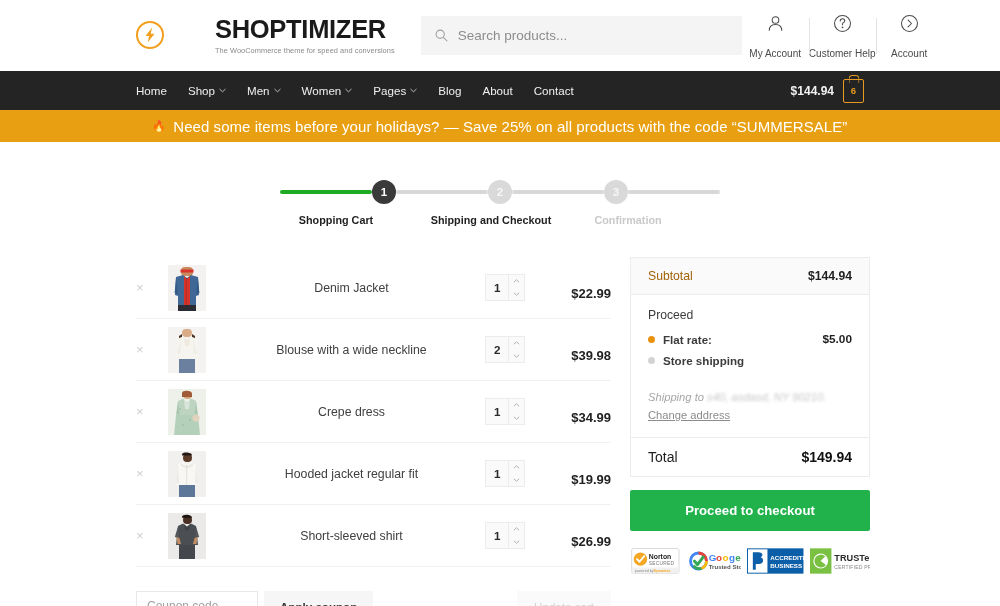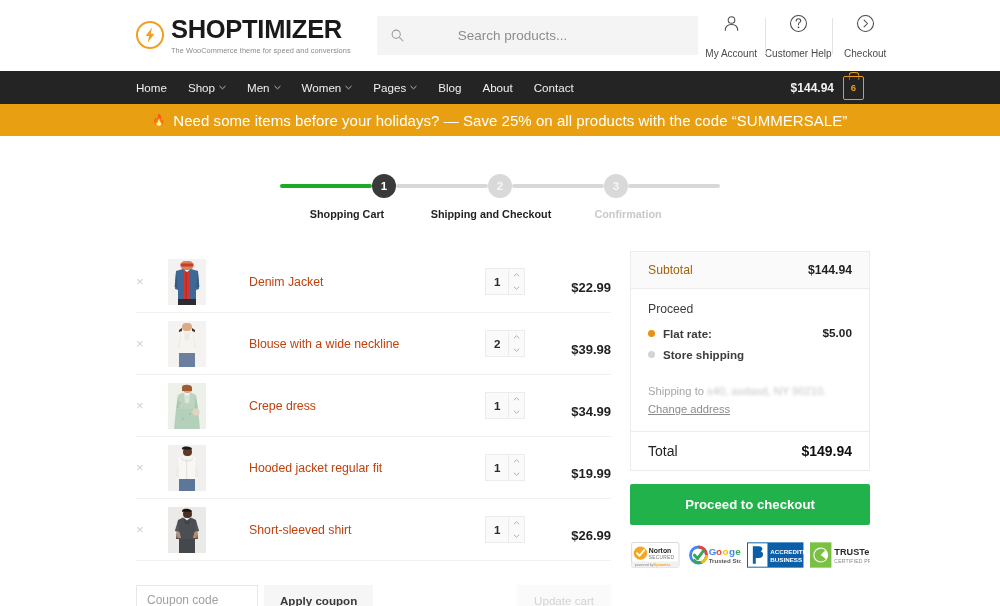--- a/index.html
+++ b/index.html
@@ -21,38 +21,37 @@
     background: #fff;
   }
   .brand { display: flex; align-items: center; flex-shrink: 0; }
   .logo-mark {
     width: 28px; height: 28px; border-radius: 50%;
     border: 2.5px solid #f0a01e;
     position: relative; flex-shrink: 0;
     margin-right: 7px;
   }
   .logo-mark svg { position: absolute; left: 50%; top: 50%; transform: translate(-50%,-50%); }
-  .brand-text { display: flex; flex-direction: column; }
+  .brand-text { display: flex; flex-direction: column; margin-left: 44px; }
   .brand-name {
     font-size: 25.5px; font-weight: bold; letter-spacing: -0.3px;
     color: #1a1a1a; line-height: 1.05; white-space: nowrap;
   }
   .brand-tag {
     font-size: 7.4px; color: #8a8a8a; letter-spacing: 0.05px;
     margin-top: 3px; white-space: nowrap;
   }
 
   .search-wrap {
     margin-left: 26px;
     width: 321px; height: 39px;
     background: #f4f4f4;
     display: flex; align-items: center;
     padding: 0 14px;
     flex-shrink: 0;
-    gap: 44px;
   }
   .search-icon { margin-right: 10px; display: flex; align-items: center; }
   .search-input {
     border: none; background: transparent; outline: none;
     font-family: "Liberation Sans", sans-serif;
     font-size: 13.5px; color: #6e6e6e; width: 100%;
   }
   .search-input::placeholder { color: #8d8d8d; }
 
   .header-actions { margin-left: auto; display: flex; align-items: stretch; }
@@ -67,21 +66,21 @@
     content: ""; position: absolute; left: 0; top: 5px; bottom: 5px;
     width: 1px; background: #e3e3e3;
   }
   .header-action .ha-icon { height: 22px; display: flex; align-items: center; }
   .header-action .ha-label {
     font-size: 10px; color: #4a4a4a; margin-top: 13px; white-space: nowrap;
   }
 
   
   .navbar {
-    height: 33px; background: #242424;
+    height: 39px; background: #242424;
     display: flex; align-items: center;
     padding: 0 136px;
   }
   .nav-items { display: flex; align-items: center; gap: 0; }
   .nav-item {
     display: flex; align-items: center; gap: 4px;
     color: #f0f0f0; font-size: 11.6px;
     margin-right: 21px; white-space: nowrap; cursor: pointer;
   }
   .nav-item:last-child { margin-right: 0; }
@@ -162,23 +161,24 @@
     font-family: "Liberation Sans", sans-serif;
   }
   .thumb {
     width: 38px; height: 46px; flex-shrink: 0;
     margin-left: 10px;
     overflow: hidden; background: #f2f1ef;
     position: relative;
   }
   .thumb svg { display: block; width: 100%; height: 100%; }
   .item-name {
-    margin-left: 43px;
-    font-size: 12.3px; color: #c2410c;
+    margin-left: 12px;
+    font-size: 12.3px; color: #404040;
     flex: 1;
+    text-align: center;
   }
   .qty {
     width: 40px; height: 27px; flex-shrink: 0;
     border: 1px solid #ececec; background: #fafafa;
     display: flex; align-items: center;
     position: relative;
   }
   .qty-val {
     width: 23px; text-align: center;
     font-size: 11.6px; color: #2b2b2b; font-weight: bold;
@@ -242,21 +242,21 @@
   }
   .radio {
     width: 7px; height: 7px; border-radius: 50%;
     flex-shrink: 0; margin-right: 8px;
   }
   .radio.sel { background: #e8920f; }
   .radio.unsel { background: #d3d3d3; }
   .ship-name { font-size: 11.6px; color: #3c3c3c; font-weight: bold; }
   .ship-price { margin-left: auto; font-size: 11.8px; color: #1f1f1f; font-weight: bold; }
   .ship-to {
-    font-size: 11.2px; color: #a6a6a6; margin-top: 24px;
+    font-size: 11.2px; color: #a6a6a6; margin-top: 24px; font-style: italic;
   }
   .blurred {
     color: #c6c6c6;
     filter: blur(1.6px);
     display: inline-block;
   }
   .change-addr {
     font-size: 11.2px; color: #8c8c8c;
     text-decoration: underline; margin-top: 6px;
     display: inline-block; cursor: pointer;
@@ -336,21 +336,21 @@
         <span class="ha-label">Customer Help</span>
       </div>
 
       <div class="header-action">
         <span class="ha-icon">
           <svg width="19" height="19" viewBox="0 0 20 20">
             <circle cx="10" cy="10" r="8.4" fill="none" stroke="#4a4a4a" stroke-width="1.1"></circle>
             <path d="M8.5 6.4 L12.1 10 L8.5 13.6" fill="none" stroke="#4a4a4a" stroke-width="1.1" stroke-linecap="round" stroke-linejoin="round"></path>
           </svg>
         </span>
-        <span class="ha-label">Checkout</span>
+        <span class="ha-label">Account</span>
       </div>
 
     </div>
   </div>
 
   <div class="navbar">
     <div class="nav-items">
 
       <div class="nav-item">
         <span>Home</span>
@@ -423,21 +423,21 @@
     <div class="stepper">
       <div class="seg done"></div>
       <div class="circle active">1</div>
       <div class="seg"></div>
       <div class="circle idle">2</div>
       <div class="seg"></div>
       <div class="circle idle">3</div>
       <div class="seg"></div>
     </div>
     <div class="step-labels">
-      <div class="step-label on" style="left:67px">Shopping Cart</div>
+      <div class="step-label on" style="left:56px">Shopping Cart</div>
       <div class="step-label on" style="left:211px">Shipping and Checkout</div>
       <div class="step-label off" style="left:348px">Confirmation</div>
     </div>
   </div>
 
   <div class="main">
 
     <div class="cart-col">
 
       <div class="cart-row">

